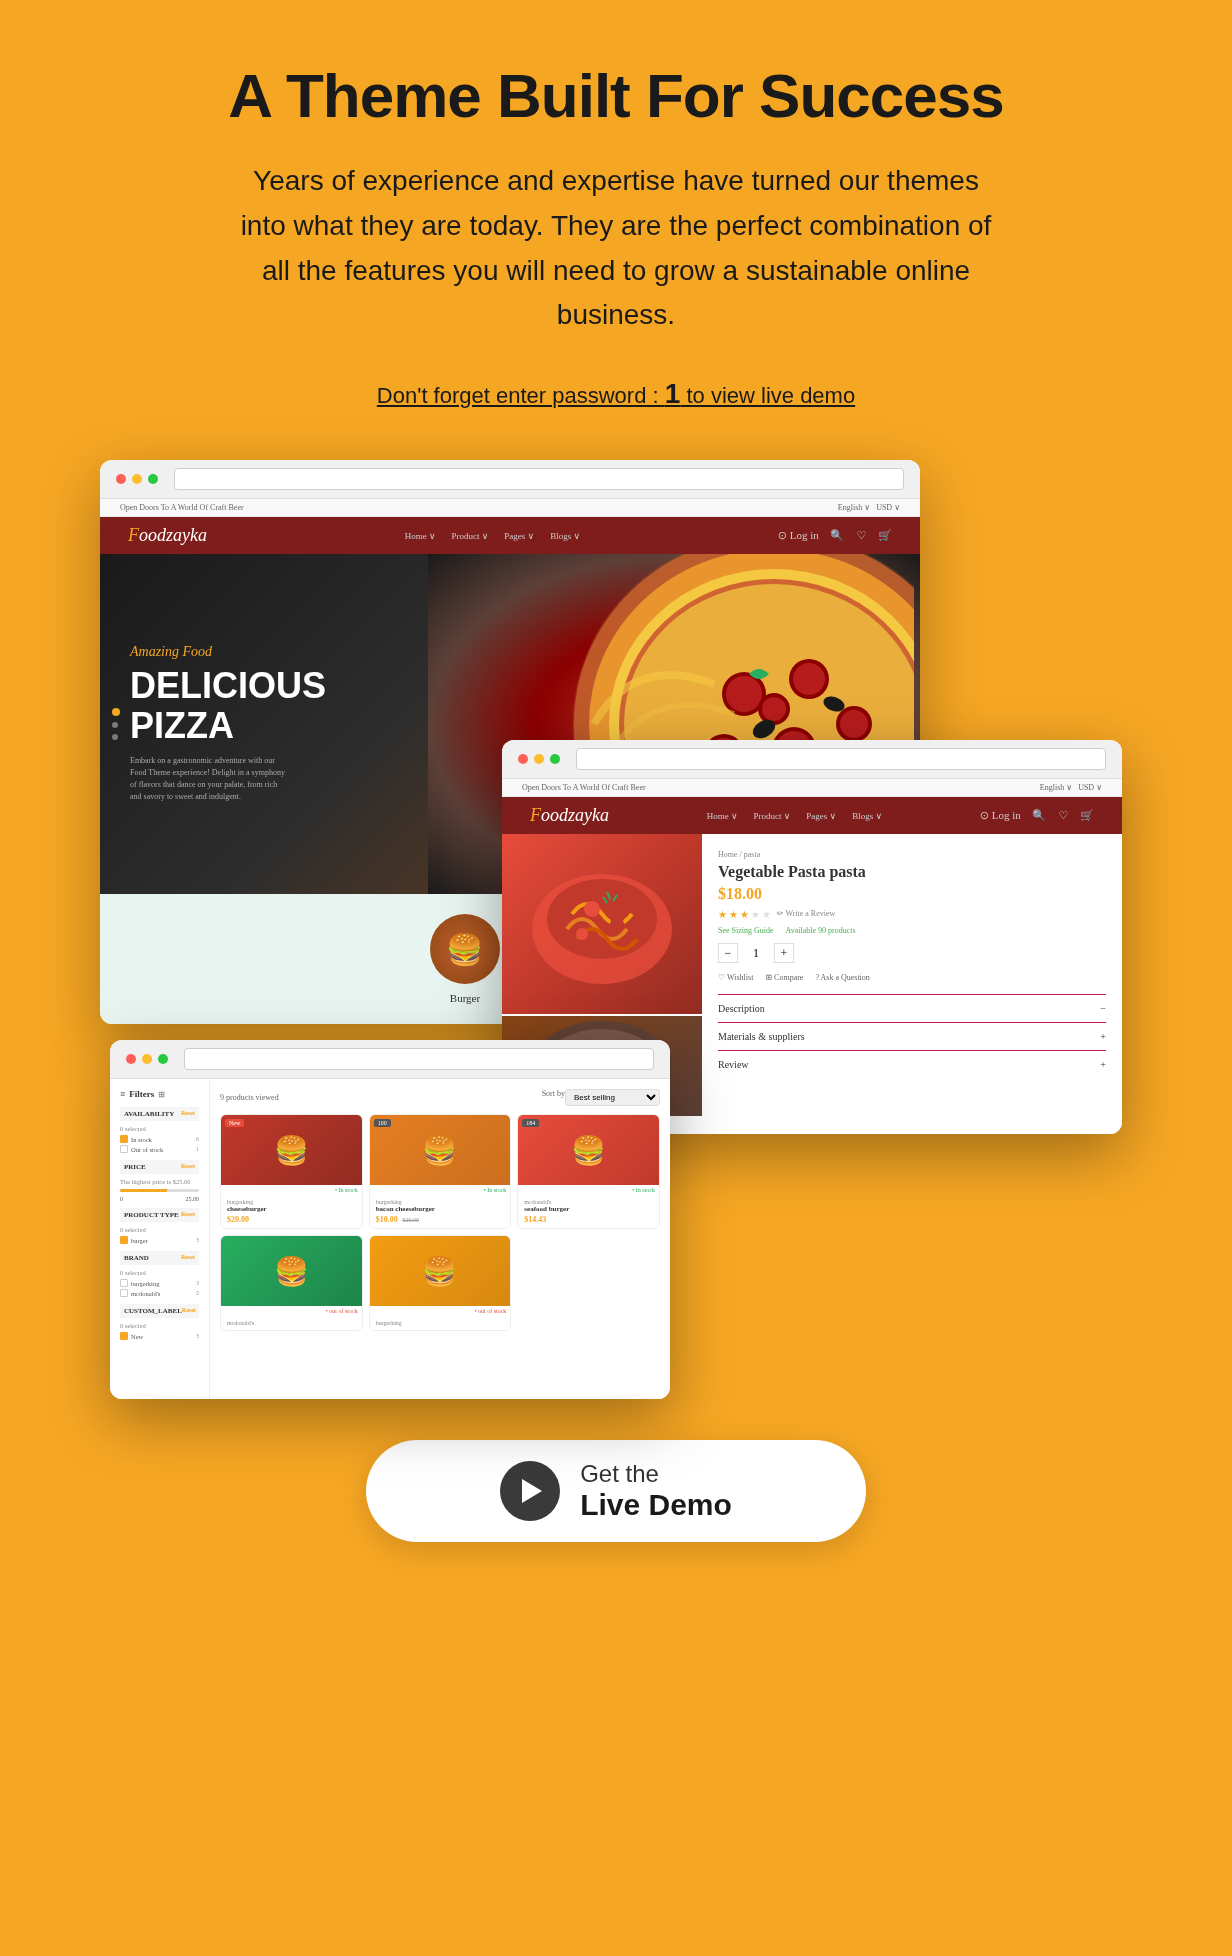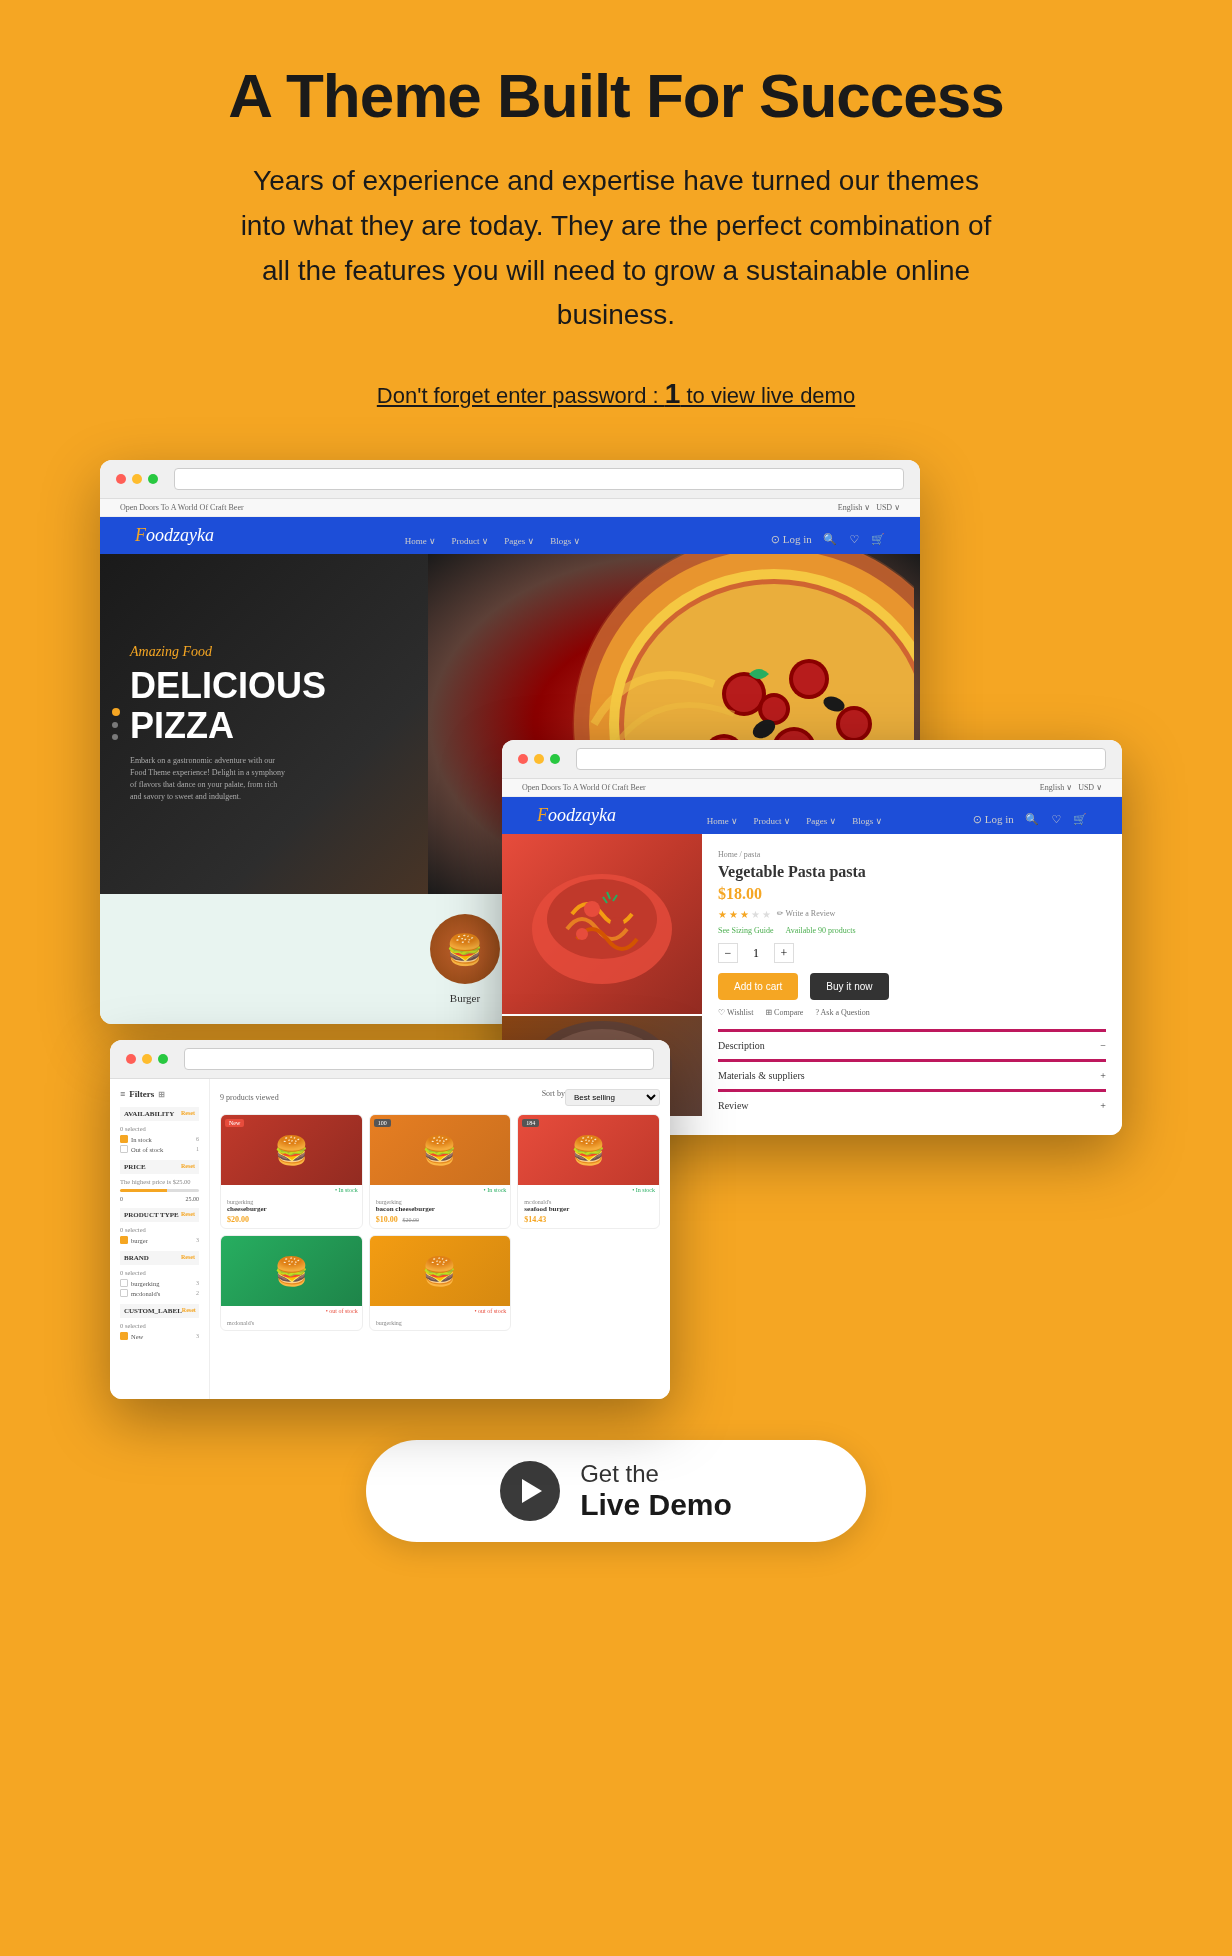--- a/index.html
+++ b/index.html
@@ -99,25 +99,25 @@
       padding: 4px 20px;
       display: flex;
       justify-content: space-between;
       align-items: center;
       font-size: 9px;
       color: #555;
       border-bottom: 1px solid #eee;
     }
 
     .store-header-nav {
-      background: #1d4ed8;
-      padding: 8px 35px;
+      background: #7f1d1d;
+      padding: 8px 28px;
       display: flex;
       justify-content: space-between;
-      align-items: flex-end;
+      align-items: center;
     }
 
     .store-logo {
       color: white;
       font-size: 18px;
       font-family: Georgia, serif;
       font-style: italic;
     }
 
     .store-logo span {
@@ -348,21 +348,21 @@
     .product-actions-row {
       display: flex;
       gap: 12px;
       font-size: 8px;
       color: #666;
       margin-top: 8px;
       margin-bottom: 12px;
     }
 
     .product-accordion-item {
-      border-top: 3px solid #be185d;
+      border-top: 1px solid #be185d;
       padding: 8px 0;
       font-size: 10px;
       color: #333;
       display: flex;
       justify-content: space-between;
     }
 
     
     .browser-mockup-3 {
       background: white;
@@ -837,24 +837,20 @@
             <span style="font-size:8px;color:#888;margin-left:4px;">✏ Write a Review</span>
           </div>
           <div style="display:flex;gap:12px;font-size:8px;color:#4CAF50;margin-bottom:8px;">
             <span>See Sizing Guide</span>
             <span>Available 90 products</span>
           </div>
           <div class="qty-row">
             <div class="qty-btn">−</div>
             <div class="qty-val">1</div>
             <div class="qty-btn">+</div>
-          </div>
-          <div style="display:flex;gap:6px;margin-bottom:8px;">
-            <button class="add-cart-btn">Add to cart</button>
-            <button class="buy-now-btn">Buy it now</button>
           </div>
           <div class="product-actions-row">
             <span>♡ Wishlist</span>
             <span>⊞ Compare</span>
             <span>? Ask a Question</span>
           </div>
           <div class="product-accordion-item">
             <span>Description</span>
               <span>−</span>
           </div>

